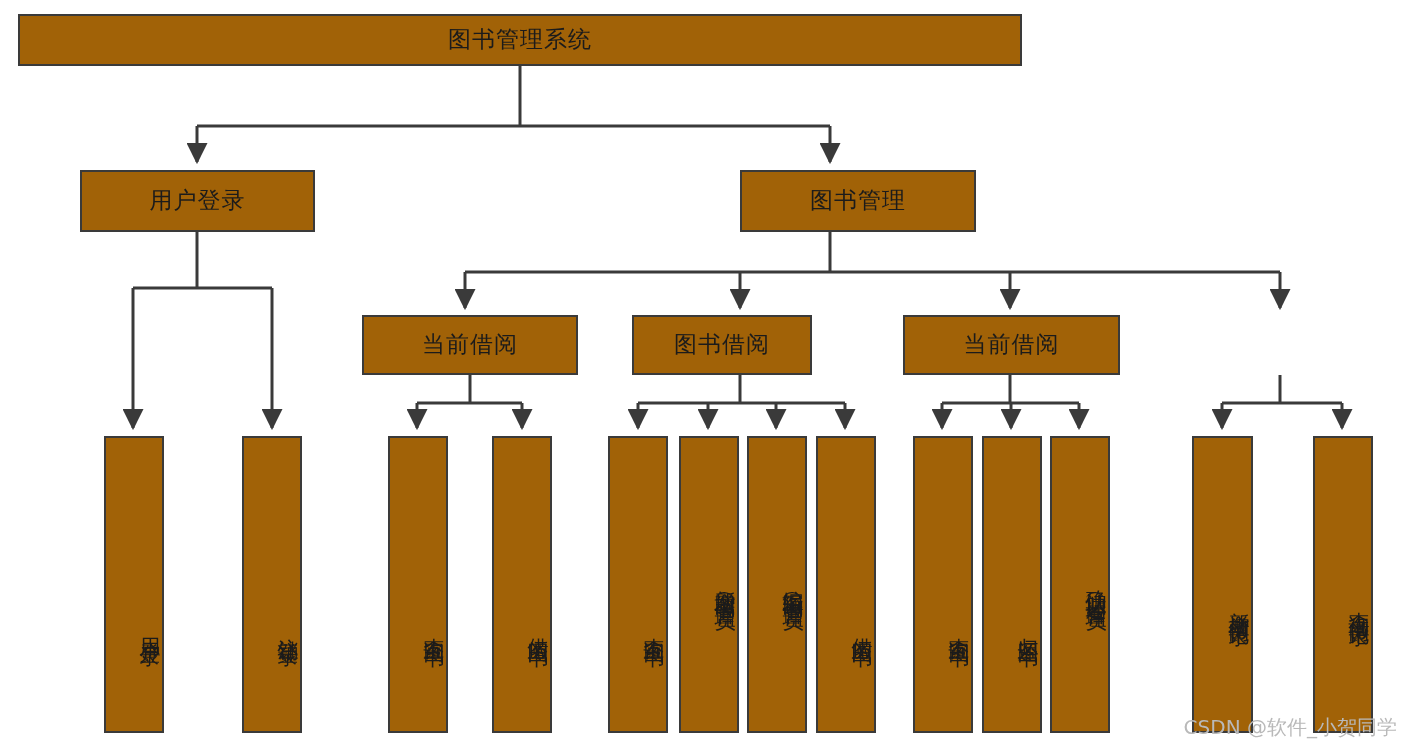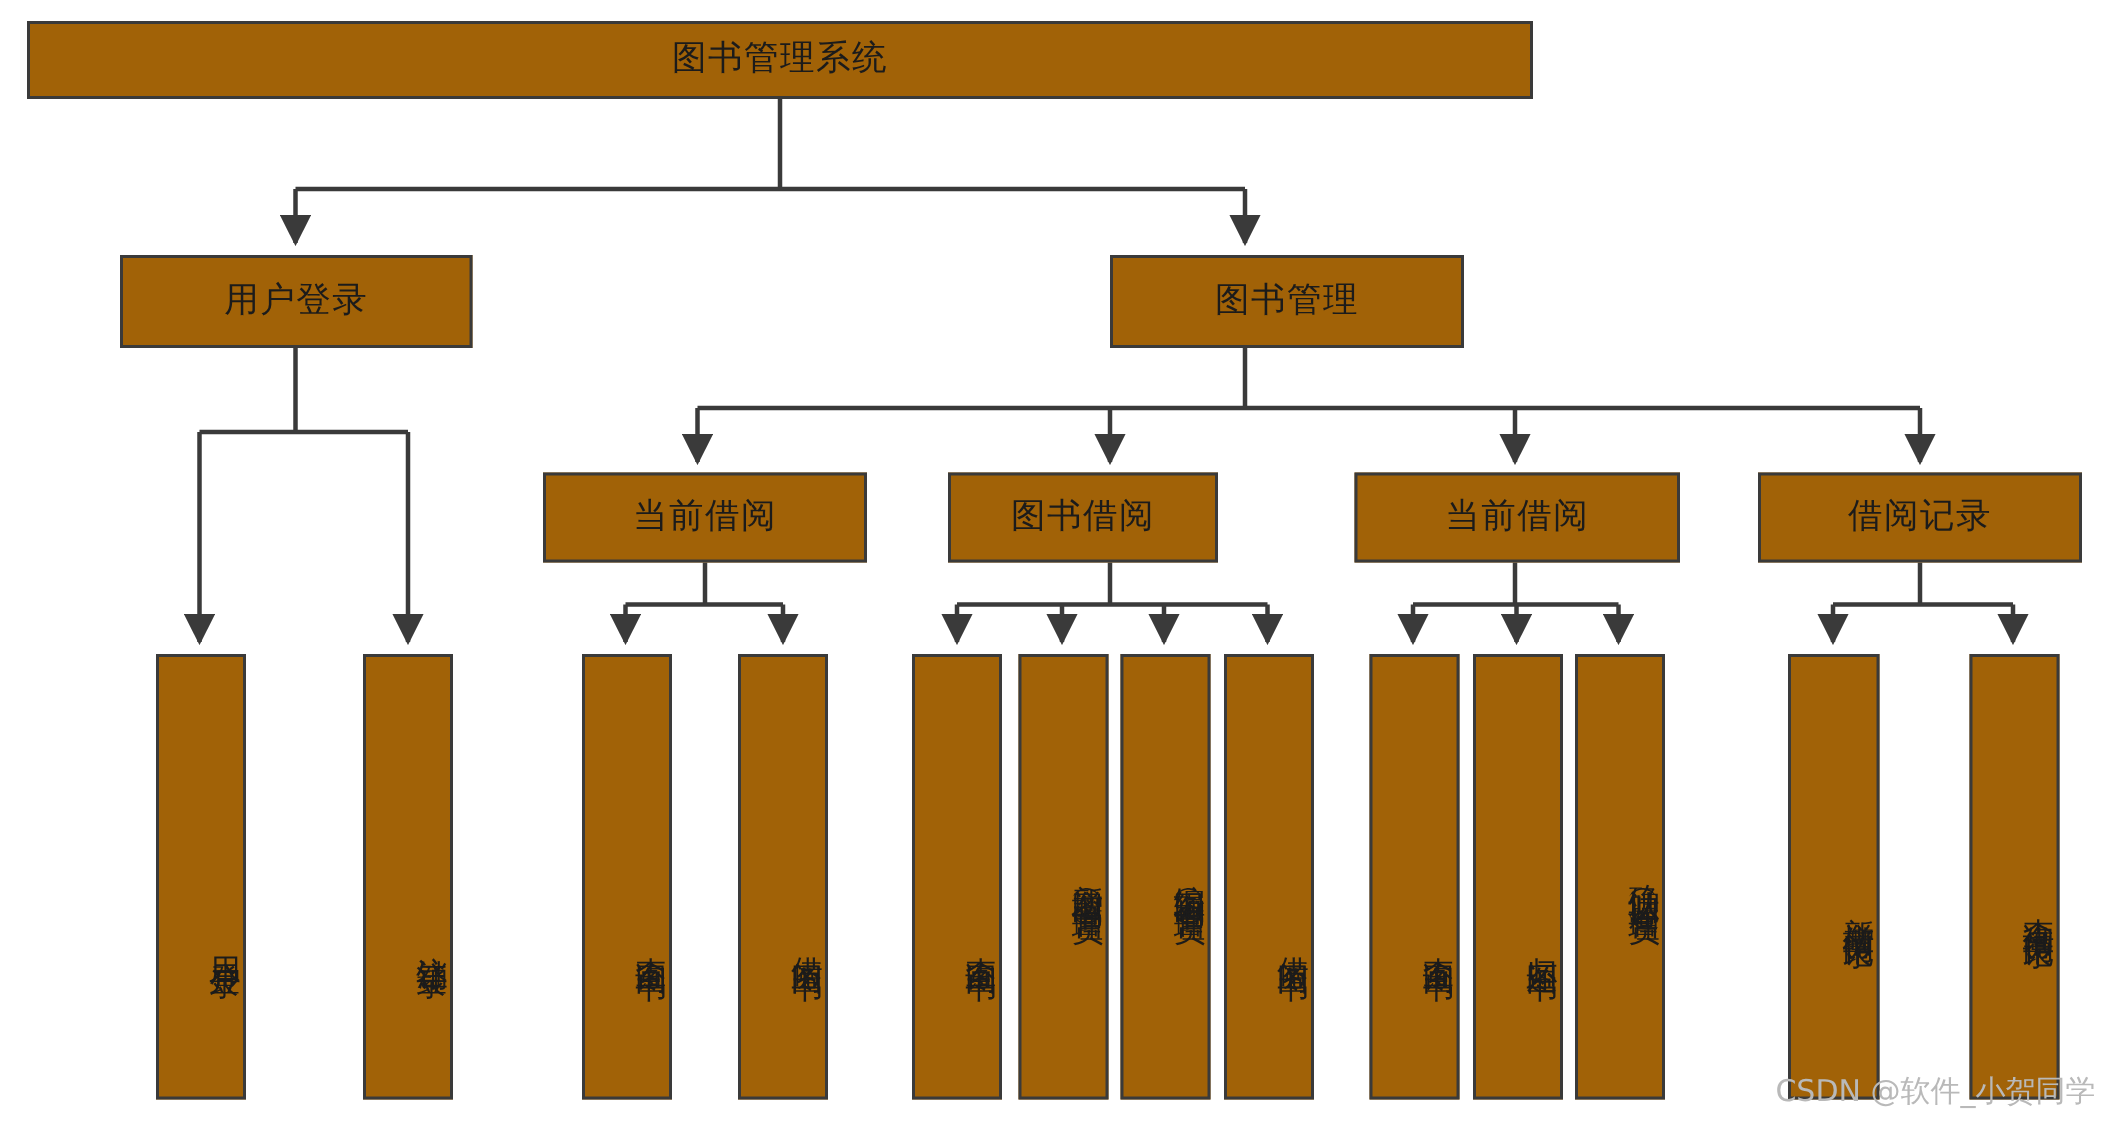--- a/index.html
+++ b/index.html
@@ -143,23 +143,20 @@
 
   <div class="node horiz" style="left:362px; top:315px; width:216px; height:60px;">
     <span class="node-label">当前借阅</span>
   </div>
   <div class="node horiz" style="left:632px; top:315px; width:180px; height:60px;">
     <span class="node-label">图书借阅</span>
   </div>
   <div class="node horiz" style="left:903px; top:315px; width:217px; height:60px;">
     <span class="node-label">当前借阅</span>
   </div>
-  <div class="node horiz" style="left:1172px; top:315px; width:216px; height:60px;">
-    <span class="node-label">借阅记录</span>
-  </div>
 
   <div class="node vert" style="left:104px; top:436px; width:60px; height:297px; padding-top:84px;">
     <span class="node-label">用户登录</span>
   </div>
   <div class="node vert" style="left:242px; top:436px; width:60px; height:297px; padding-top:84px;">
     <span class="node-label">注销登录</span>
   </div>
 
   <div class="node vert" style="left:388px; top:436px; width:60px; height:297px; padding-top:84px;">
     <span class="node-label">查询图书</span>

